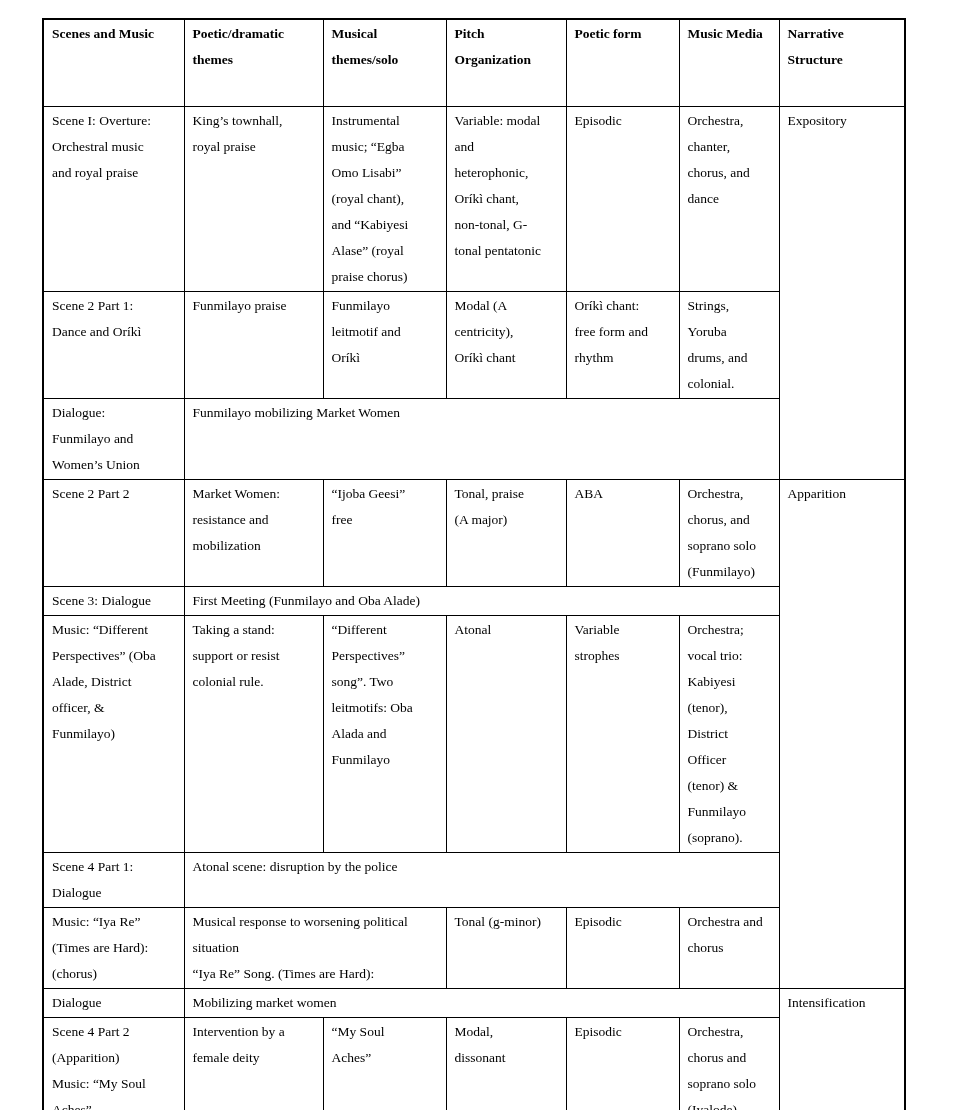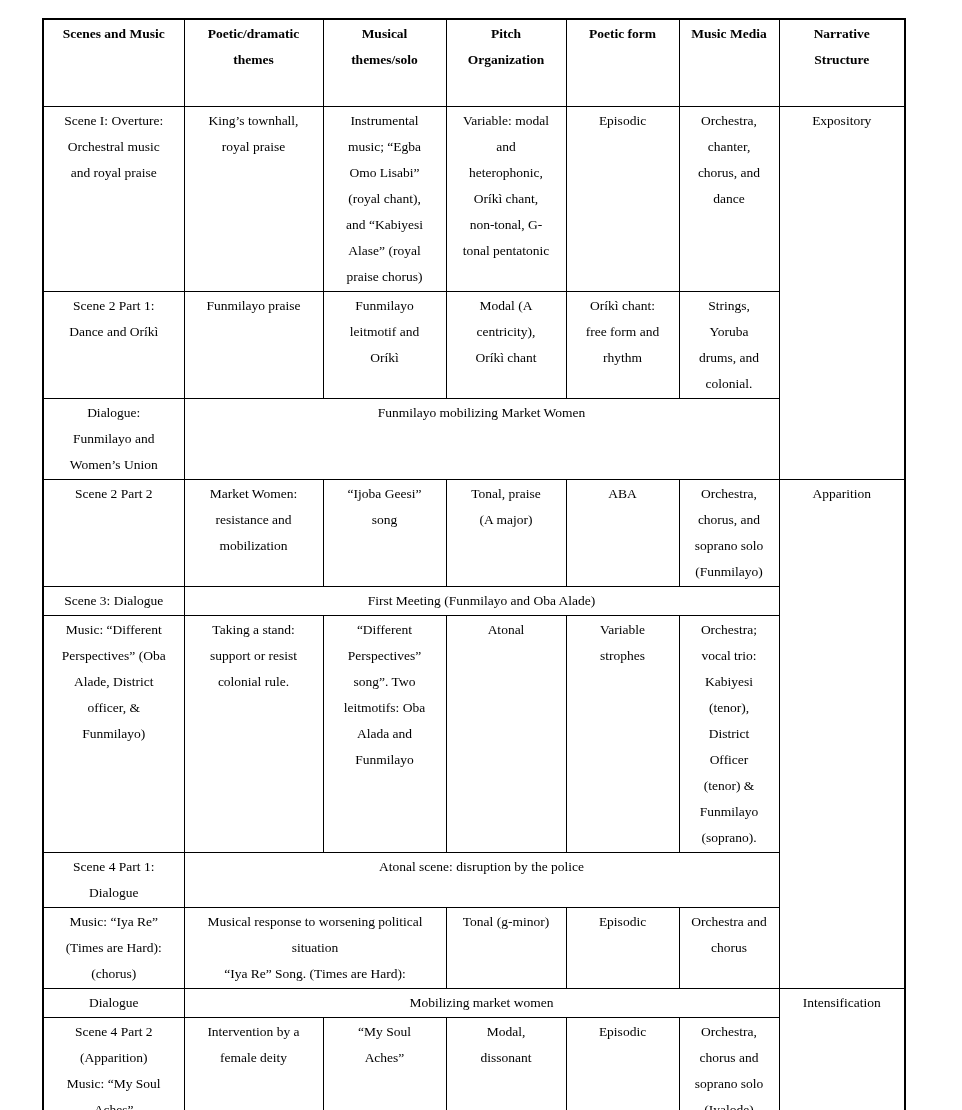--- a/index.html
+++ b/index.html
@@ -20,21 +20,21 @@
     width: 862px;
     border: 2.5px solid #000;
   }
   table.analysis td, table.analysis th {
     border: 1.5px solid #000;
     vertical-align: top;
     padding: 1px 8px 1px 8px;
     font-size: 13.5px;
     line-height: 26px;
     font-weight: normal;
-    text-align: center;
+    text-align: left;
     overflow: hidden;
     margin-left: 39px;
   }
   .ct { white-space: pre-line; }
   .b  { font-weight: normal; white-space: pre-line; }
   th .ct { font-weight: bold; }
 </style>
 </head>
 <body>
 
@@ -117,21 +117,21 @@
 Women’s Union</span></td>
       <td colspan="5"><span class="ct">Funmilayo mobilizing Market Women</span></td>
     </tr>
 
     <tr style="height:104px">
       <td><span class="b">Scene 2 Part 2</span></td>
       <td><span class="ct">Market Women:
 resistance and
 mobilization</span></td>
       <td><span class="ct">“Ijoba Geesi”
-song</span></td>
+free</span></td>
       <td><span class="ct">Tonal, praise
 (A major)</span></td>
       <td><span class="ct">ABA</span></td>
       <td><span class="ct">Orchestra,
 chorus, and
 soprano solo
 (Funmilayo)</span></td>
       <td rowspan="5"><span class="b">Apparition</span></td>
     </tr>
 

